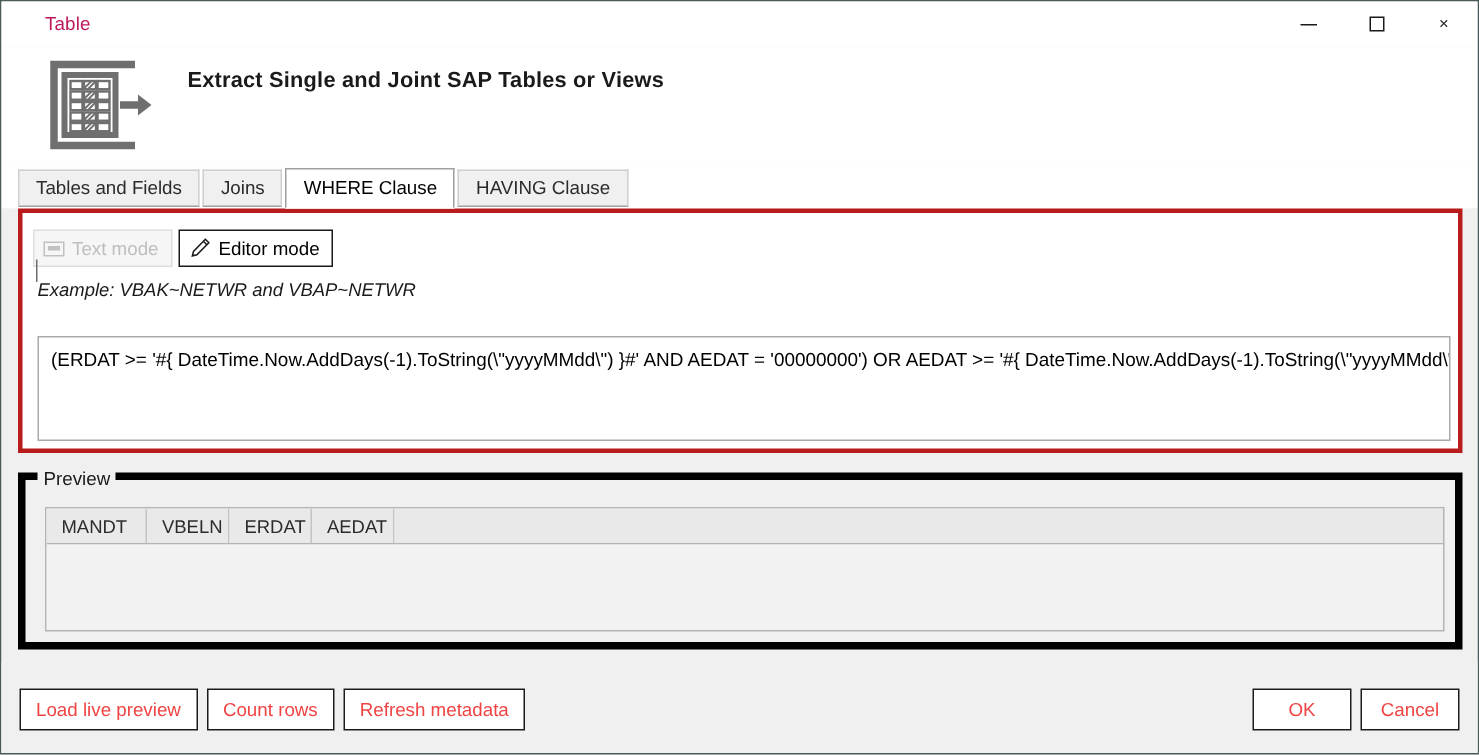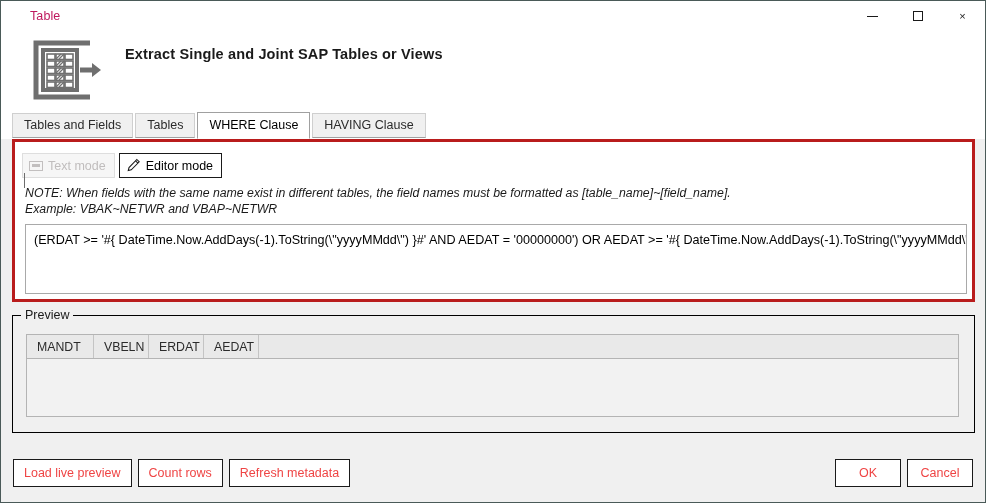--- a/index.html
+++ b/index.html
@@ -211,21 +211,21 @@
     left: 9px; top: 31px;
     width: 1px; height: 15px;
     background: #6d6d6d;
   }
 
   
   #preview-group {
     position: absolute;
     left: 11px; top: 176px;
     width: 963px; height: 118px;
-    border: 1px solid #000000;
+    border: 5px solid #000000;
   }
   #preview-legend {
     position: absolute;
     left: 8px; top: -8px;
     background: #f0f0f0;
     padding: 0 4px;
     font-size: 12.5px;
     color: #1a1a1a;
   }
   #preview-grid {
@@ -352,21 +352,21 @@
     </div>
     <div id="heading">Extract Single and Joint SAP Tables or Views</div>
   </div>
 
   <div id="tabstrip">
     <div id="tab-row">
       <div class="tab">
         <span>Tables and Fields</span>
       </div>
       <div class="tab">
-        <span>Tables</span>
+        <span>Joins</span>
       </div>
       <div class="tab active">
         <span>WHERE Clause</span>
       </div>
       <div class="tab">
         <span>HAVING Clause</span>
       </div>
     </div>
     <div id="tab-underline"></div>
   </div>
@@ -386,21 +386,20 @@
               <path d="M11.6 1.6 L14.1 4.1 L5.6 12.6 L2.4 13.4 L3.2 10.2 Z" fill="#ffffff" stroke="#1a1a1a" stroke-width="1.1"></path>
               <line x1="10.2" y1="3.0" x2="12.7" y2="5.5" stroke="#1a1a1a" stroke-width="1.1"></line>
               <path d="M2.4 13.4 L3.6 12.9 L3.0 12.3 Z" fill="#1a1a1a"></path>
             </svg>
           </span>
           <span>Editor mode</span>
         </div>
       </div>
 
       <div id="note">
-        <div>NOTE: When fields with the same name exist in different tables, the field names must be formatted as [table_name]~[field_name].</div>
         <div>Example: VBAK~NETWR and VBAP~NETWR</div>
       </div>
 
       <div id="expression-box" title="">(ERDAT &gt;= '#{ DateTime.Now.AddDays(-1).ToString(\"yyyyMMdd\") }#' AND AEDAT = '00000000') OR AEDAT &gt;= '#{ DateTime.Now.AddDays(-1).ToString(\"yyyyMMdd\") }#'</div>
       <div id="caret"></div>
     </div>
 
     <div id="preview-group">
       <span id="preview-legend">Preview</span>
       <div id="preview-grid">

